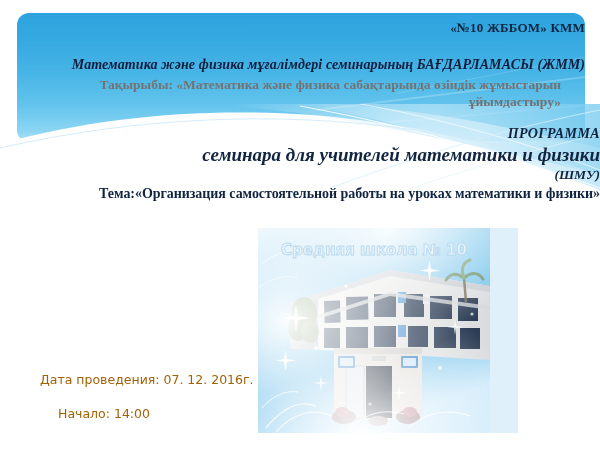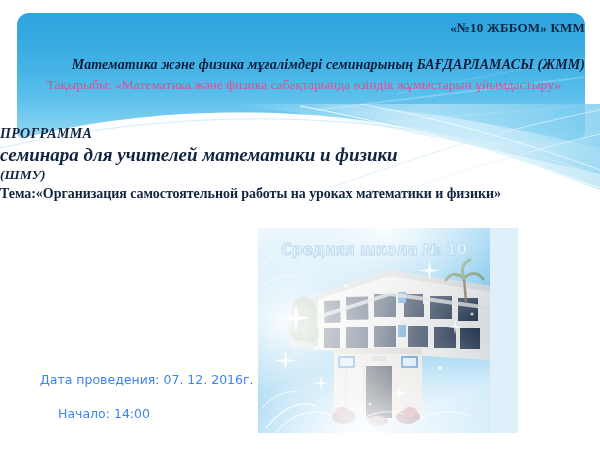--- a/index.html
+++ b/index.html
@@ -89,34 +89,34 @@
   .line-kz-1 {
     font-size: 14px;
     font-weight: bold;
     font-style: italic;
     margin-top: 21px;
     color: #111d3d;
     letter-spacing: 0.1px;
   }
   .line-kz-2 {
     font-size: 13.5px;
-    font-weight: normal;
+    font-weight: bold;
     margin-top: 3px;
-    color: #ec4899;
+    color: #737373;
     padding: 0 24px;
     line-height: 1.28;
   }
 
   
   .ru-block {
     position: absolute;
     left: 0;
     top: 126px;
     width: 600px;
-    text-align: left;
+    text-align: right;
     color: #10233f;
   }
   .ru-program {
     font-size: 14px;
     font-weight: bold;
     font-style: italic;
     letter-spacing: 0.4px;
   }
   .ru-sub {
     font-size: 19px;
@@ -147,21 +147,21 @@
     overflow: hidden;
     background: #dff0fb;
   }
   .photo svg { display: block; }
 
   
   .info {
     position: absolute;
     left: 40px;
     top: 372px;
-    color: #3b82f6;
+    color: #a16207;
     font-family: "DejaVu Sans", sans-serif;
   }
   .info-date {
     font-size: 12.5px;
     white-space: nowrap;
   }
   .info-start {
     font-size: 12.5px;
     margin-top: 19px;
     margin-left: 18px;

